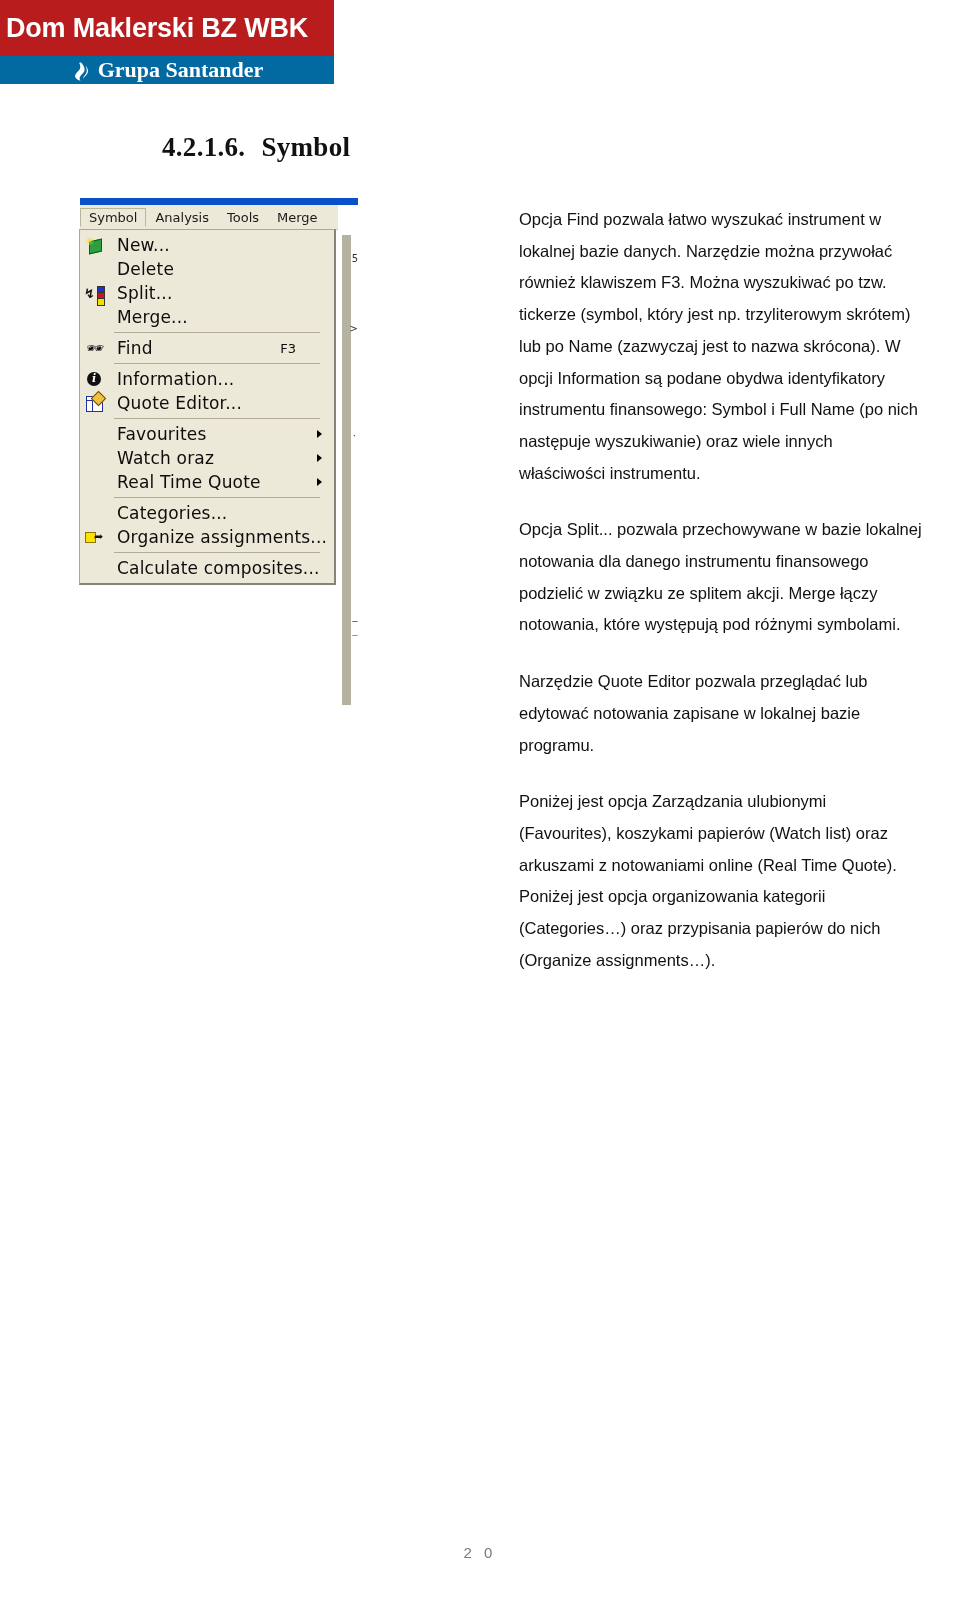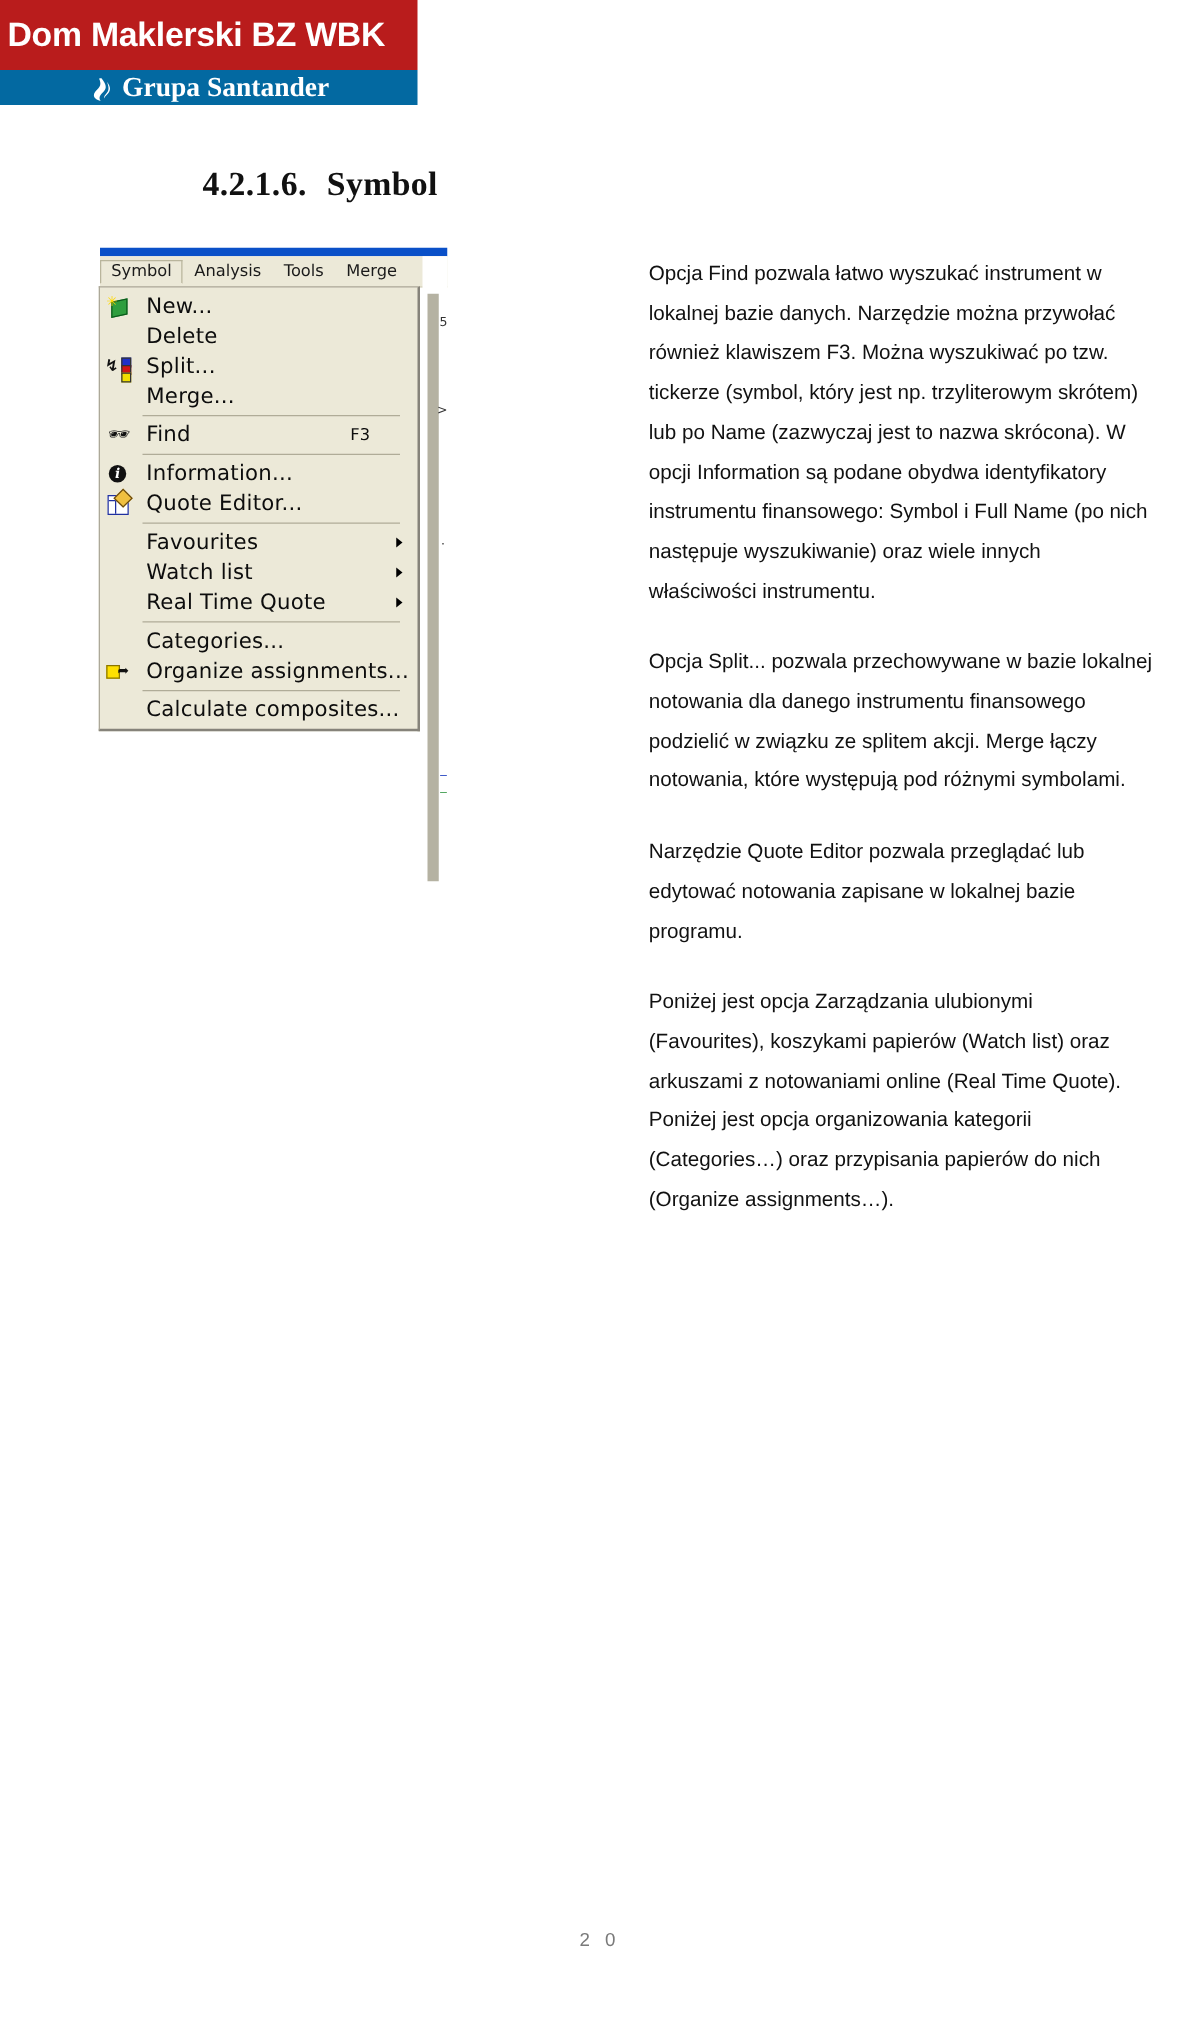--- a/index.html
+++ b/index.html
@@ -344,21 +344,21 @@
         <div class="mi-sep">
           <i></i>
         </div>
         <div class="mi">
           <span class="mi-icon"></span>
           <span class="mi-label">Favourites</span>
           <span class="mi-arrow"></span>
         </div>
         <div class="mi">
           <span class="mi-icon"></span>
-          <span class="mi-label">Watch list</span>
+          <span class="mi-label">Watch oraz</span>
           <span class="mi-arrow"></span>
         </div>
         <div class="mi">
           <span class="mi-icon"></span>
           <span class="mi-label">Real Time Quote</span>
           <span class="mi-arrow"></span>
         </div>
         <div class="mi-sep">
           <i></i>
         </div>

